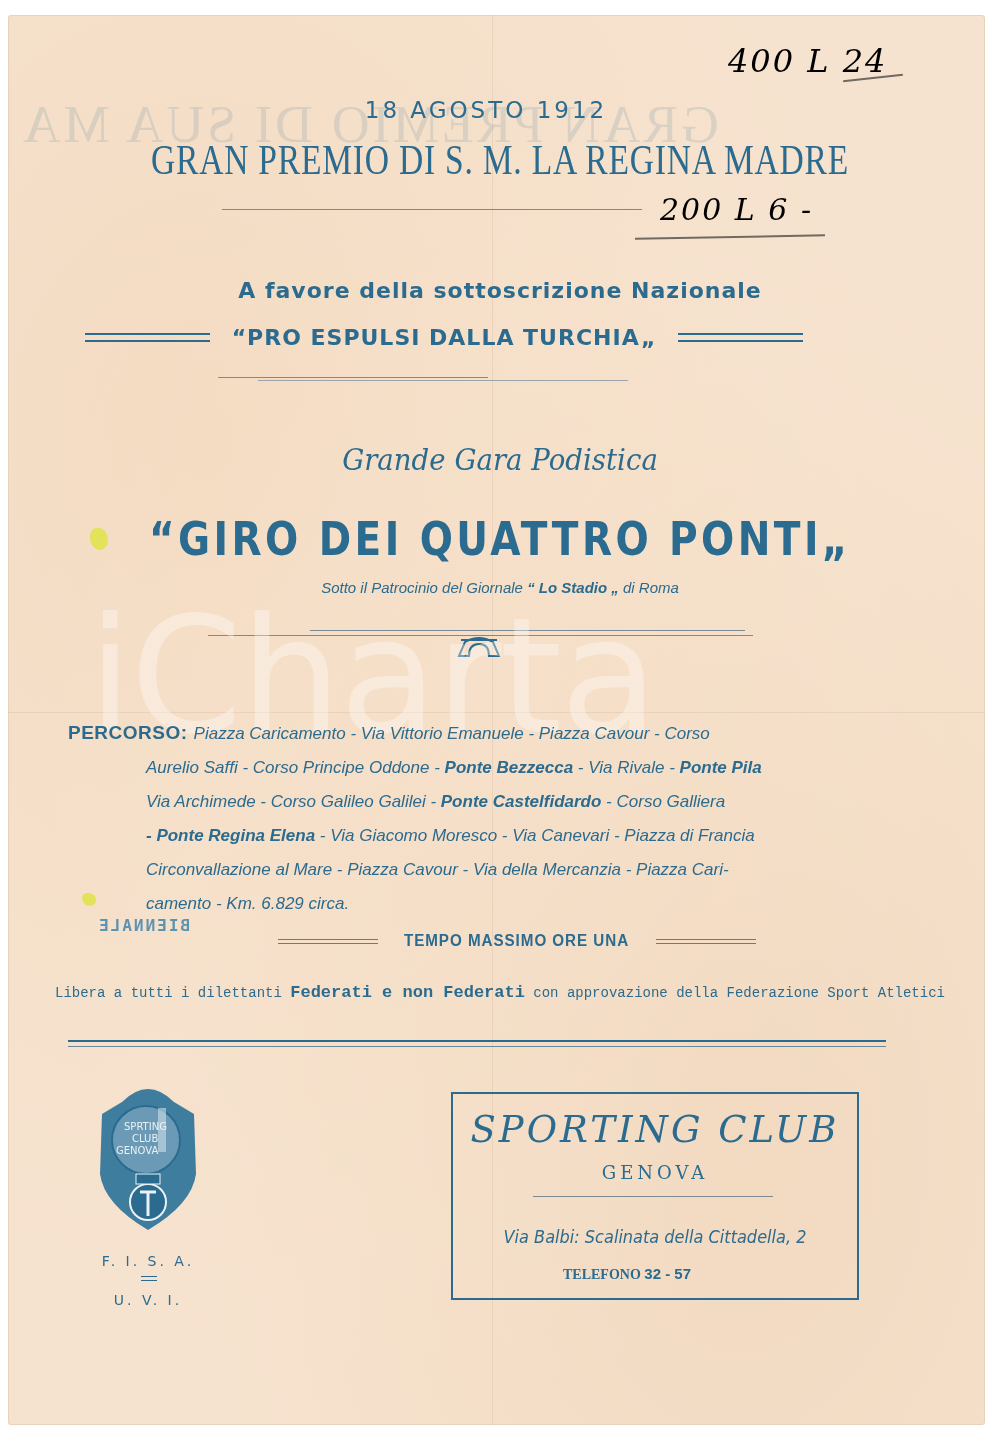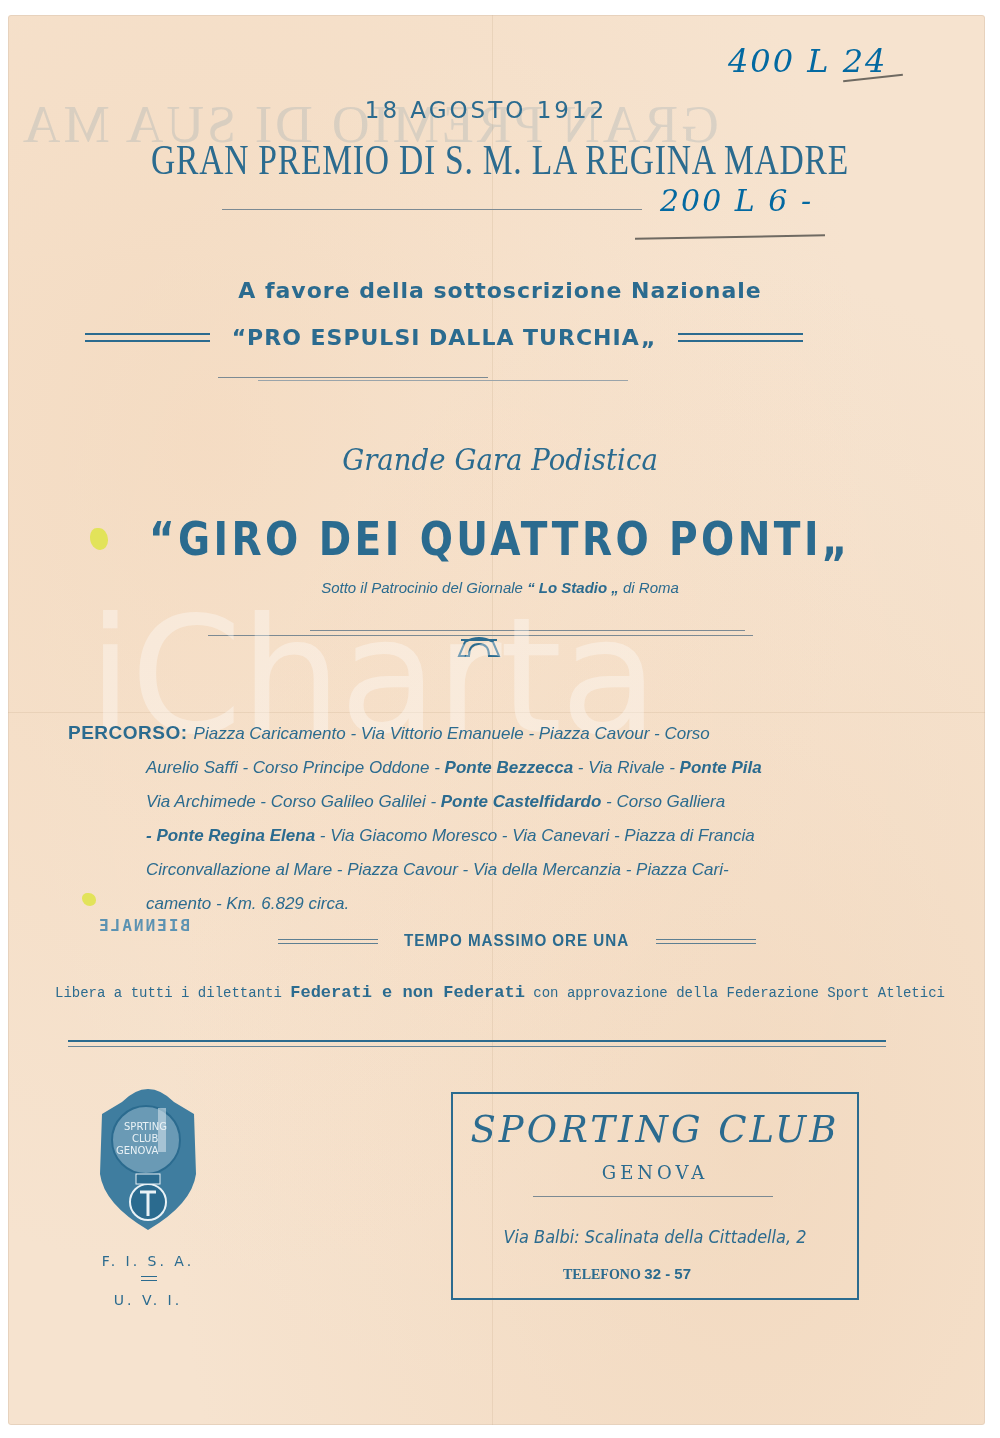--- a/index.html
+++ b/index.html
@@ -14,25 +14,25 @@
     border-radius:3px;
     box-shadow: 0 0 0 1px #e7d2bd inset;
   }
   .fold-v { position:absolute; left:492px; top:15px; width:1px; height:1410px; background:rgba(200,170,140,0.25); }
   .fold-h { position:absolute; left:8px; top:712px; width:977px; height:1px; background:rgba(200,170,140,0.25); }
   .ink { color:#2b6b8f; }
   .abs { position:absolute; }
   .center { text-align:center; }
 
   .pencil {
-    position:absolute; color:#0369a1; font-family:"DejaVu Serif", serif; font-style:italic;
+    position:absolute; color:#000000; font-family:"DejaVu Serif", serif; font-style:italic;
   }
   .pencil-top { left:728px; top:42px; font-size:32px; letter-spacing:2px; }
   .pencil-top-line { left:843px; top:77px; width:60px; height:2px; background:#6f6a62; transform:rotate(-6deg); }
-  .pencil-mid { left:660px; top:183px; font-size:30px; letter-spacing:2px; }
+  .pencil-mid { left:660px; top:192px; font-size:30px; letter-spacing:2px; }
   .pencil-mid-line { left:635px; top:236px; width:190px; height:2px; background:#6f6a62; transform:rotate(-1deg); }
 
   .ghost-text {
     position:absolute; left:20px; top:95px; font-family:"Liberation Serif", serif; font-size:52px;
     color:rgba(120,150,170,0.22); transform:scaleX(-1); letter-spacing:3px; white-space:nowrap;
   }
 
   .date { left:8px; width:956px; top:97px; font-family:"DejaVu Sans", sans-serif; font-size:23px; letter-spacing:3px; }
   .title-main {
     left:0; width:1000px; top:135px; font-family:"Liberation Serif", serif; font-size:43px;

